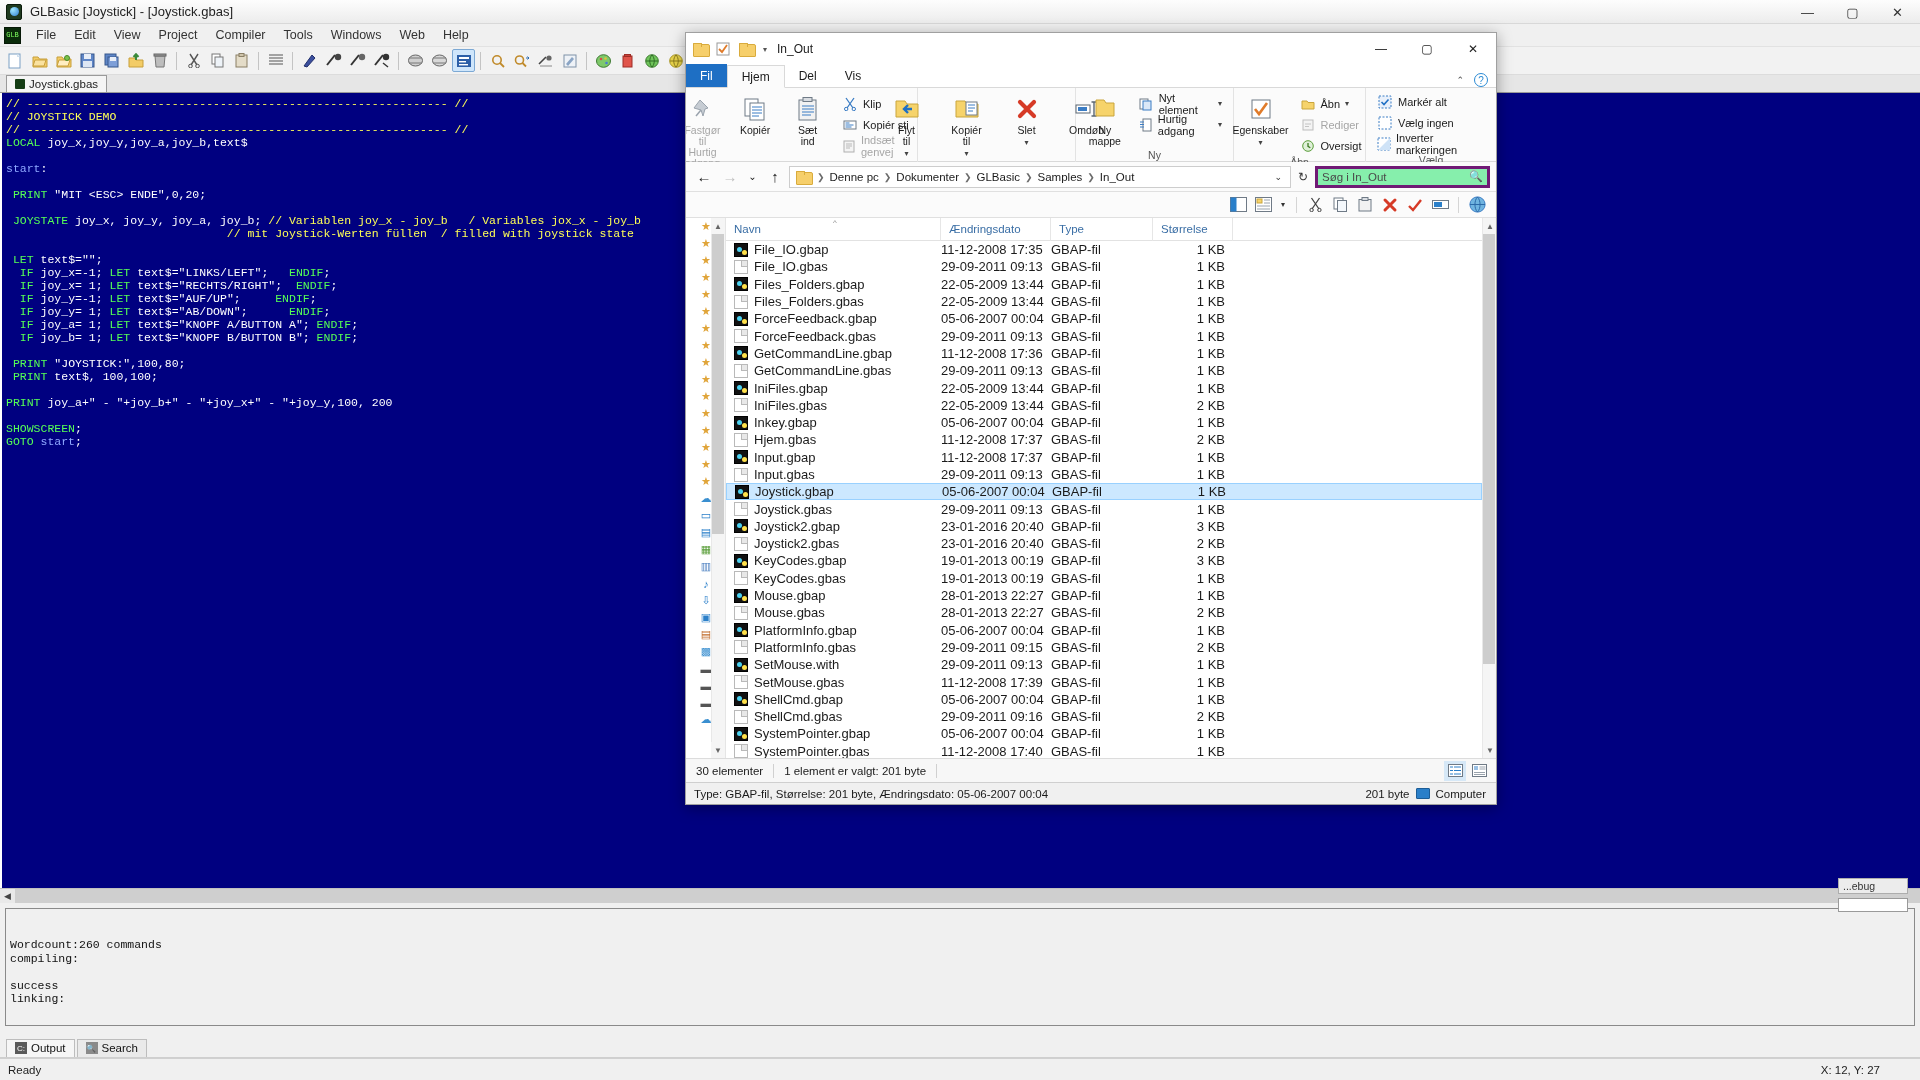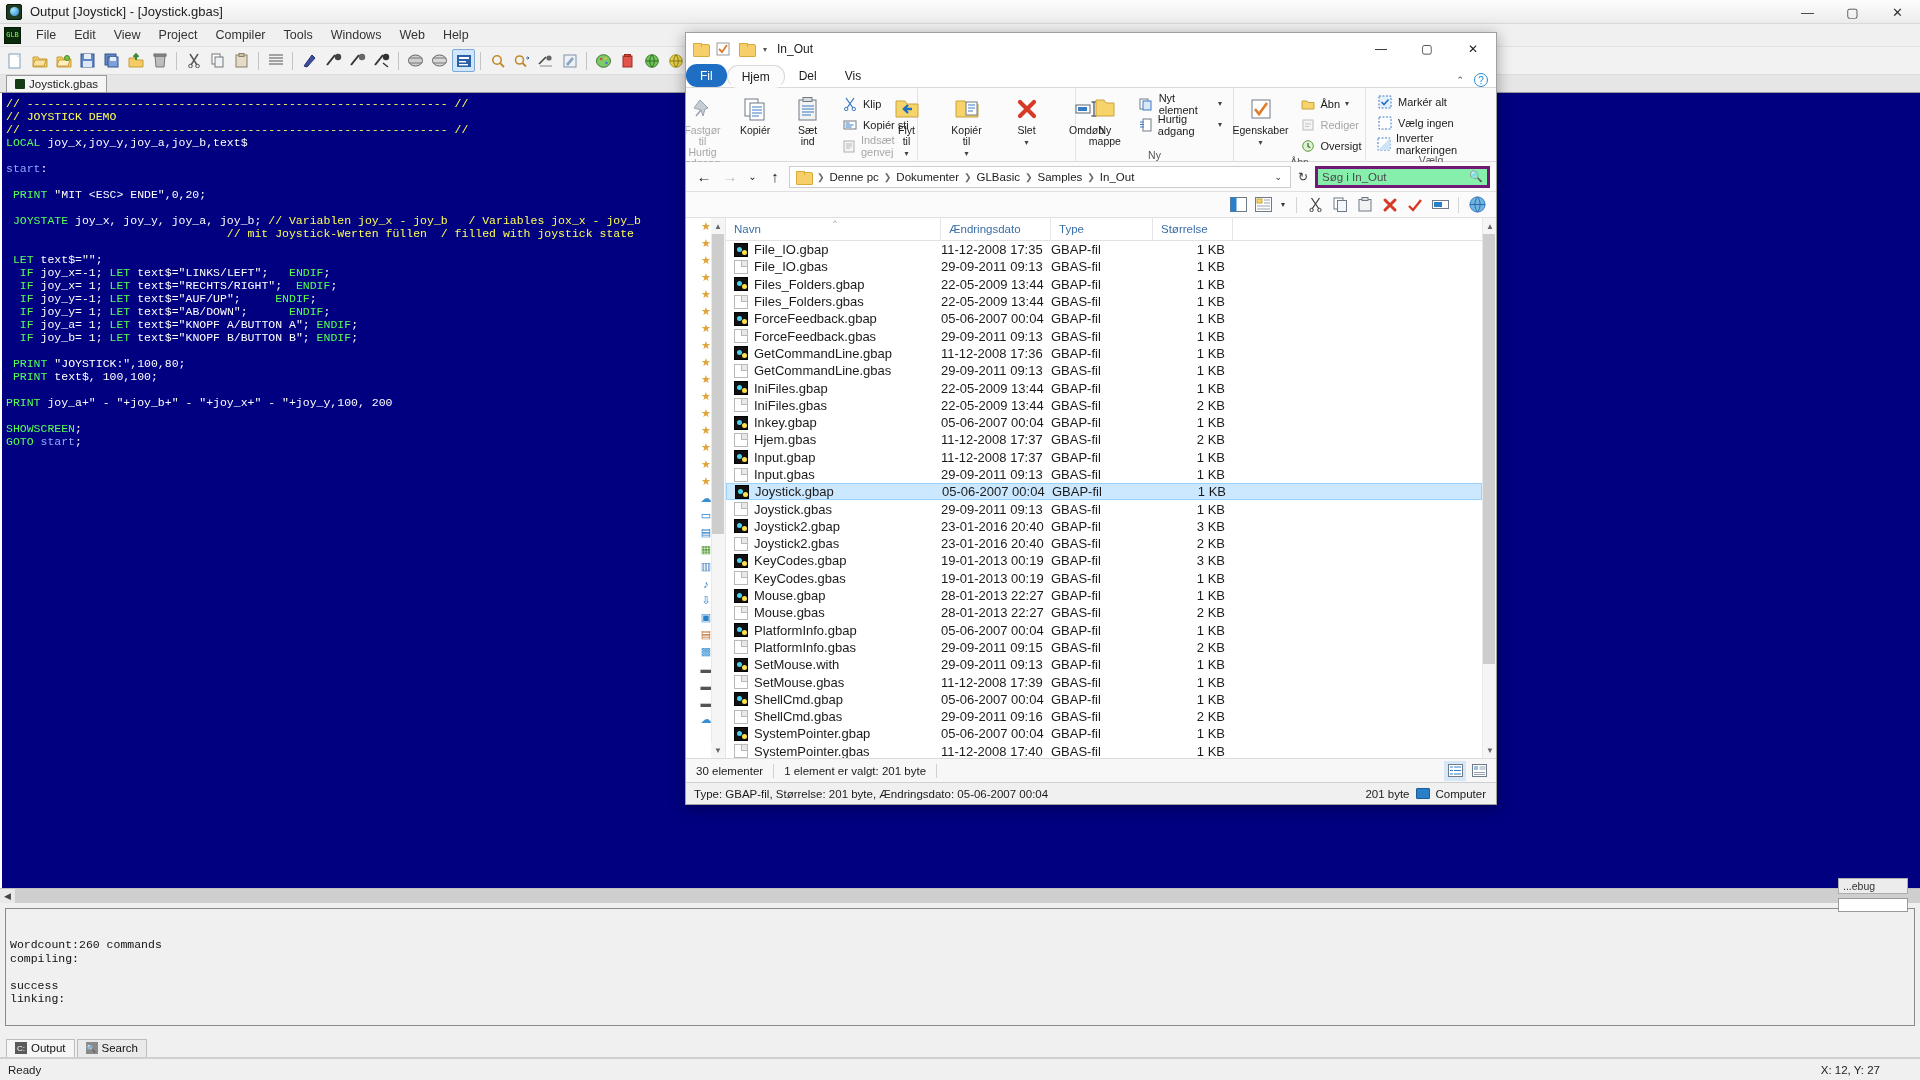--- a/index.html
+++ b/index.html
@@ -124,21 +124,21 @@
   .folder-glyph:after{content:"";position:absolute;left:0;top:0px;width:7px;height:3px;
     background:#f6cf6b;border:1px solid #d9ab3c;border-bottom:none;border-radius:1px 1px 0 0;}
   .qat-caret{font-size:8px;color:#555;padding:0 4px;}
   .ex-title-text{font-size:12px;color:#1b1b1b;margin-left:6px;}
   .ex-wbtns{position:absolute;right:0;top:0;height:32px;display:flex;}
   .ex-wbtn{width:46px;height:32px;display:flex;align-items:center;justify-content:center;
     font-size:12px;color:#222;}
 
   .ex-ribbontabs{height:23px;background:#fff;display:flex;align-items:flex-end;
     border-bottom:1px solid #d9d9d9; position:relative;}
-  .rt{height:23px;display:flex;align-items:center;padding:0 14px;font-size:12px;color:#1b1b1b;border-radius:11px;}
+  .rt{height:23px;display:flex;align-items:center;padding:0 14px;font-size:12px;color:#1b1b1b;}
   .rt.file{background:#1e6fc4;color:#fff;}
   .rt.active{background:#fbfbfb;border:1px solid #d9d9d9;border-bottom:1px solid #fbfbfb;
     position:relative;top:1px;}
   .rt-right{margin-left:auto;display:flex;align-items:center;gap:10px;padding-right:8px;}
   .rt-caret{font-size:9px;color:#444;}
   .help-circ{width:14px;height:14px;border:1px solid #2a8ad4;border-radius:50%;color:#2a8ad4;
     font-size:10px;display:flex;align-items:center;justify-content:center;}
 
   .ex-ribbon{height:74px;background:#fbfbfb;border-bottom:1px solid #d9d9d9;display:flex;}
   .rgroup{display:flex;flex-direction:column;align-items:center;height:74px;
@@ -235,21 +235,21 @@
 </style>
 </head>
 <body>
 
 <div id="glbasic">
 
   <div class="gb-titlebar">
     <div class="gb-title-icon">
         <i></i>
       </div>
-    <div class="gb-title-text">Output [Joystick] - [Joystick.gbas]</div>
+    <div class="gb-title-text">GLBasic [Joystick] - [Joystick.gbas]</div>
     <div class="gb-wbtns">
       <div class="gb-wbtn">—</div>
       <div class="gb-wbtn">▢</div>
       <div class="gb-wbtn close">✕</div>
     </div>
   </div>
 
   <div class="gb-menubar">
     <div class="gb-menu-logo">GLB</div>
     <div id="ide-menu-items" style="display:flex">

